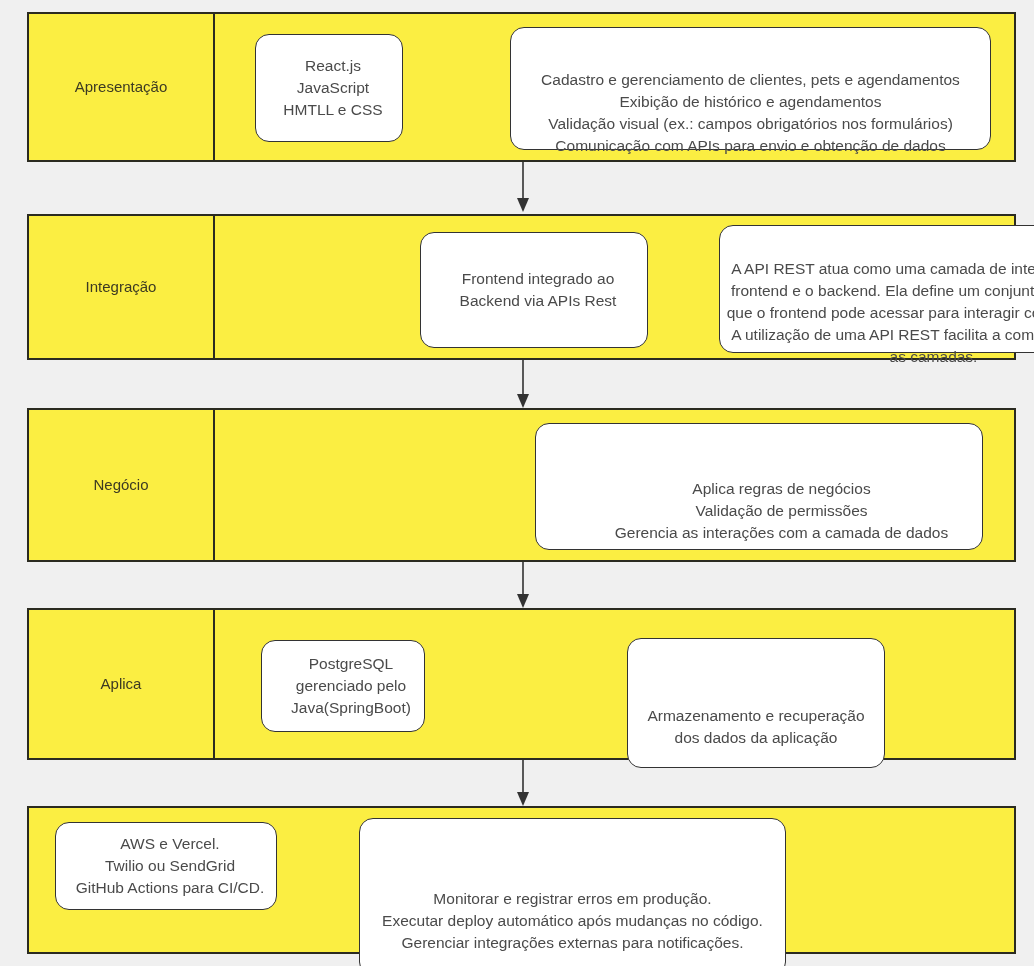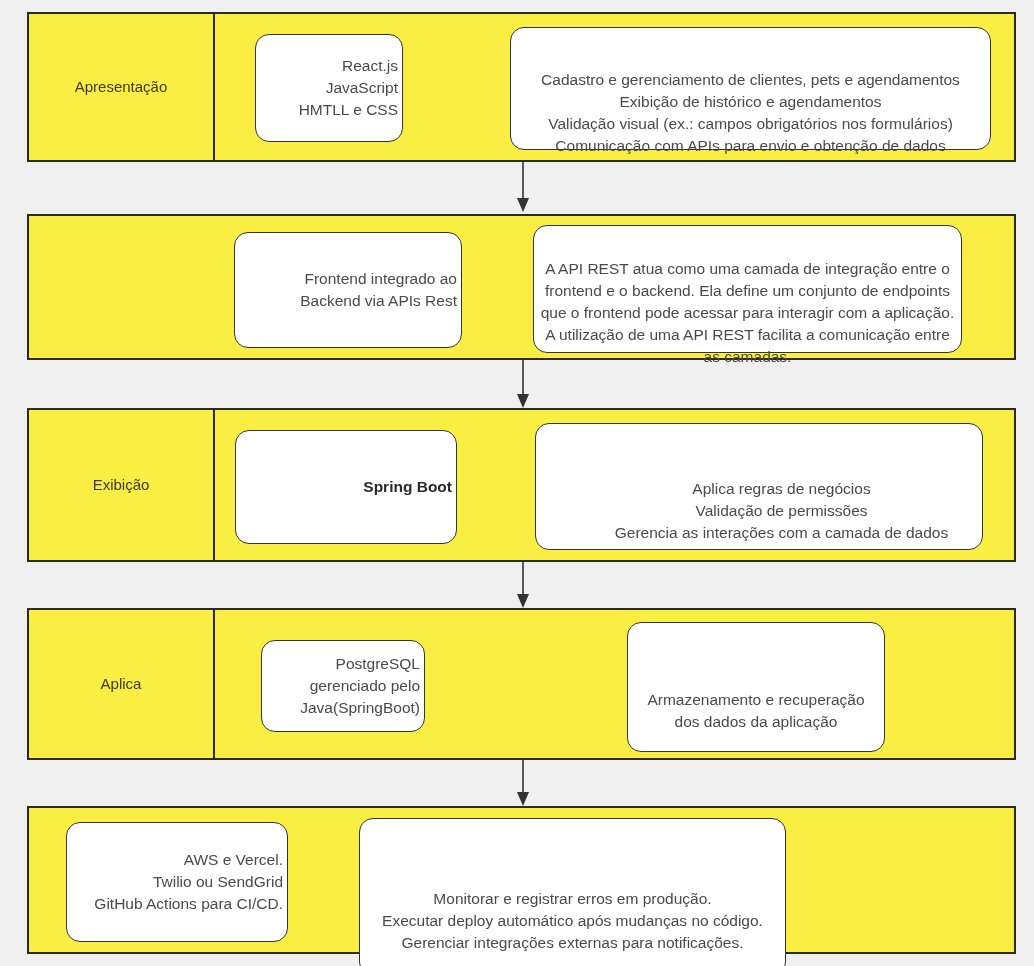--- a/index.html
+++ b/index.html
@@ -61,21 +61,21 @@
   }
   .node-text {
     width: 100%;
     font-size: 15.5px;
     color: #4a4a4a;
     line-height: 1.42;
     white-space: pre-line;
     padding: 0 4px;
     box-sizing: border-box;
   }
-  .node.align-left .node-text { text-align: right; padding-left: 12px; }
+  .node.align-left .node-text { text-align: center; padding-left: 12px; }
   .node.align-center .node-text { text-align: center; margin-top: 48px; }
   .node.bold .node-text { font-weight: bold; color: #2a2a2a; font-size: 15.5px; }
   .node.overflow-text .node-text {
     padding-left: 20px;
     white-space: pre;
   }
 
   
   .connector {
     position: absolute;
@@ -108,46 +108,46 @@
   </div>
 
   <div class="connector" style="left:503px; top:162px; height:52px;">
     <svg width="40" height="52" viewBox="0 0 40 52" aria-hidden="true">
       <line x1="20" y1="0" x2="20" y2="40" stroke="#333333" stroke-width="1.6"></line>
       <polygon points="20,50 14,36 26,36" fill="#333333"></polygon>
     </svg>
   </div>
 
   <div class="layer-row" style="left:27px; top:214px; width:989px; height:146px;">
+    <div class="layer-label-cell">
+      <span class="layer-label-text">Integração</span>
+    </div>
     <div class="layer-content-cell">
       <div class="node align-left" style="left:205px; top:16px; width:228px; height:116px;">
         <span class="node-text">Frontend integrado ao
 Backend via APIs Rest</span>
       </div>
       <div class="node align-center" style="left:504px; top:9px; width:429px; height:128px;">
         <span class="node-text">A API REST atua como uma camada de integração entre o frontend e o backend. Ela define um conjunto de endpoints que o frontend pode acessar para interagir com a aplicação. A utilização de uma API REST facilita a comunicação entre as camadas.</span>
       </div>
     </div>
   </div>
 
   <div class="connector" style="left:503px; top:360px; height:50px;">
     <svg width="40" height="50" viewBox="0 0 40 50" aria-hidden="true">
       <line x1="20" y1="0" x2="20" y2="38" stroke="#333333" stroke-width="1.6"></line>
       <polygon points="20,48 14,34 26,34" fill="#333333"></polygon>
     </svg>
   </div>
 
   <div class="layer-row" style="left:27px; top:408px; width:989px; height:154px;">
     <div class="layer-label-cell">
-      <span class="layer-label-text">Exibição</span>
-    </div>
-    <div class="layer-content-cell">
-      <div class="node align-left bold" style="left:20px; top:20px; width:222px; height:114px;">
-        <span class="node-text">Spring Boot</span>
-      </div>
+      <span class="layer-label-text">Negócio</span>
+    </div>
+    <div class="layer-content-cell">
       <div class="node align-center" style="left:320px; top:13px; width:448px; height:127px;padding-left:45px;">
         <span class="node-text">Aplica regras de negócios
 Validação de permissões
 Gerencia as interações com a camada de dados</span>
       </div>
     </div>
   </div>
 
   <div class="connector" style="left:503px; top:562px; height:48px;">
     <svg width="40" height="48" viewBox="0 0 40 48" aria-hidden="true">
@@ -159,37 +159,37 @@
   <div class="layer-row" style="left:27px; top:608px; width:989px; height:152px;">
     <div class="layer-label-cell">
       <span class="layer-label-text">Aplica</span>
     </div>
     <div class="layer-content-cell">
       <div class="node align-left overflow-text" style="left:46px; top:30px; width:164px; height:92px;">
         <span class="node-text">PostgreSQL
 gerenciado pelo
 Java(SpringBoot)</span>
       </div>
-      <div class="node align-center" style="left:412px; top:12px; width:258px; height:130px;">
+      <div class="node align-center" style="left:412px; top:28px; width:258px; height:130px;">
         <span class="node-text">Armazenamento e recuperação
 dos dados da aplicação</span>
       </div>
     </div>
   </div>
 
   <div class="connector" style="left:503px; top:760px; height:48px;">
     <svg width="40" height="48" viewBox="0 0 40 48" aria-hidden="true">
       <line x1="20" y1="0" x2="20" y2="36" stroke="#333333" stroke-width="1.6"></line>
       <polygon points="20,46 14,32 26,32" fill="#333333"></polygon>
     </svg>
   </div>
 
   <div class="layer-row" style="left:27px; top:806px; width:989px; height:148px;">
     <div class="layer-content-cell">
-      <div class="node align-left" style="left:37px; top:14px; width:222px; height:120px;">
+      <div class="node align-left" style="left:26px; top:14px; width:222px; height:88px;">
         <span class="node-text">AWS e Vercel.
 Twilio ou SendGrid
 GitHub Actions para CI/CD.</span>
       </div>
       <div class="node align-center" style="left:330px; top:10px; width:427px; height:158px;">
         <span class="node-text">Monitorar e registrar erros em produção.
 Executar deploy automático após mudanças no código.
 Gerenciar integrações externas para notificações.</span>
       </div>
     </div>

